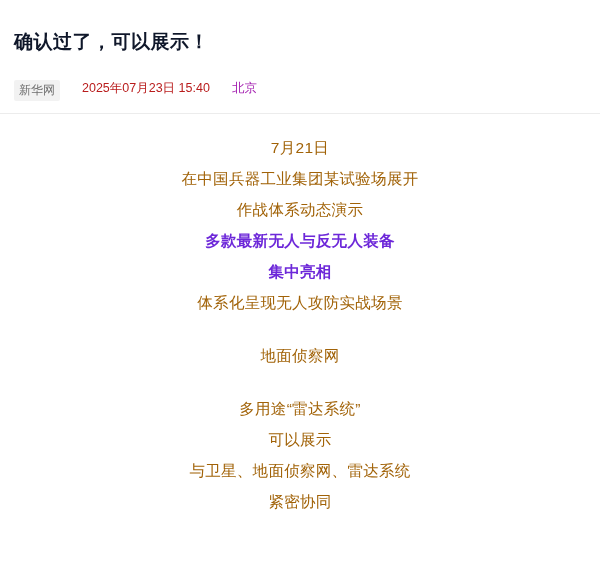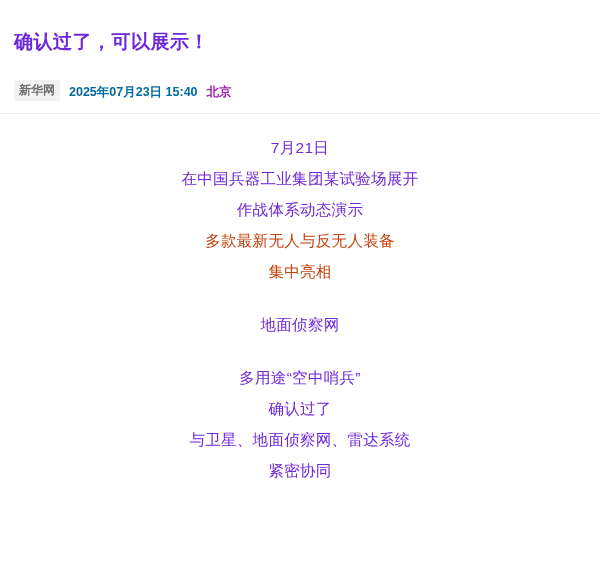--- a/index.html
+++ b/index.html
@@ -16,68 +16,67 @@
   }
   .page {
     width: 600px;
     height: 583px;
     position: relative;
     box-sizing: border-box;
   }
   .headline {
     font-size: 19px;
     font-weight: bold;
-    color: #6d28d9;
+    color: #0f172a;
     letter-spacing: 0.5px;
     padding: 16px 2px 0 14px;
     line-height: 1.4;
   }
   .meta {
     padding: 12px 14px 0 14px;
     display: flex;
-    align-items: flex-end;
-    gap: 9px;
+    align-items: flex-start;
+    gap: 22px;
     font-size: 12.5px;
     color: #9b9b9b;
-    font-weight: bold;
   }
   .meta .source {
     background: #f2f2f2;
     color: #6f6f6f;
     padding: 2px 5px;
     border-radius: 2px;
     font-size: 12px;
     line-height: 1.4;
   }
   .meta .time {
-    color: #0369a1;
+    color: #b91c1c;
   }
   .meta .place {
     color: #a21caf;
   }
   .divider {
     margin: 12px 0 0 0;
     height: 1px;
     background: #ececec;
     width: 100%;
   }
   .body {
     padding: 18px 20px 0 20px;
     text-align: center;
   }
   .line {
     font-size: 15.5px;
     line-height: 31px;
-    color: #6d28d9;
+    color: #a16207;
     letter-spacing: 0.3px;
     white-space: nowrap;
   }
   .line.em {
-    color: #c2410c;
-    font-weight: normal;
+    color: #6d28d9;
+    font-weight: bold;
   }
   .line.blank {
     height: 22px;
     line-height: 22px;
   }
 </style>
 </head>
 <body>
 
 <div class="page">
@@ -91,22 +90,23 @@
   </div>
 
   <div class="divider"></div>
 
   <div class="body">
       <div class="line">7月21日</div>
       <div class="line">在中国兵器工业集团某试验场展开</div>
       <div class="line">作战体系动态演示</div>
       <div class="line em">多款最新无人与反无人装备</div>
       <div class="line em">集中亮相</div>
+      <div class="line">体系化呈现无人攻防实战场景</div>
       <div class="line blank"></div>
       <div class="line">地面侦察网</div>
       <div class="line blank"></div>
-      <div class="line">多用途“空中哨兵”</div>
-      <div class="line">确认过了</div>
+      <div class="line">多用途“雷达系统”</div>
+      <div class="line">可以展示</div>
       <div class="line">与卫星、地面侦察网、雷达系统</div>
       <div class="line">紧密协同</div>
     </div>
 
 </div>
 
 </body></html>

